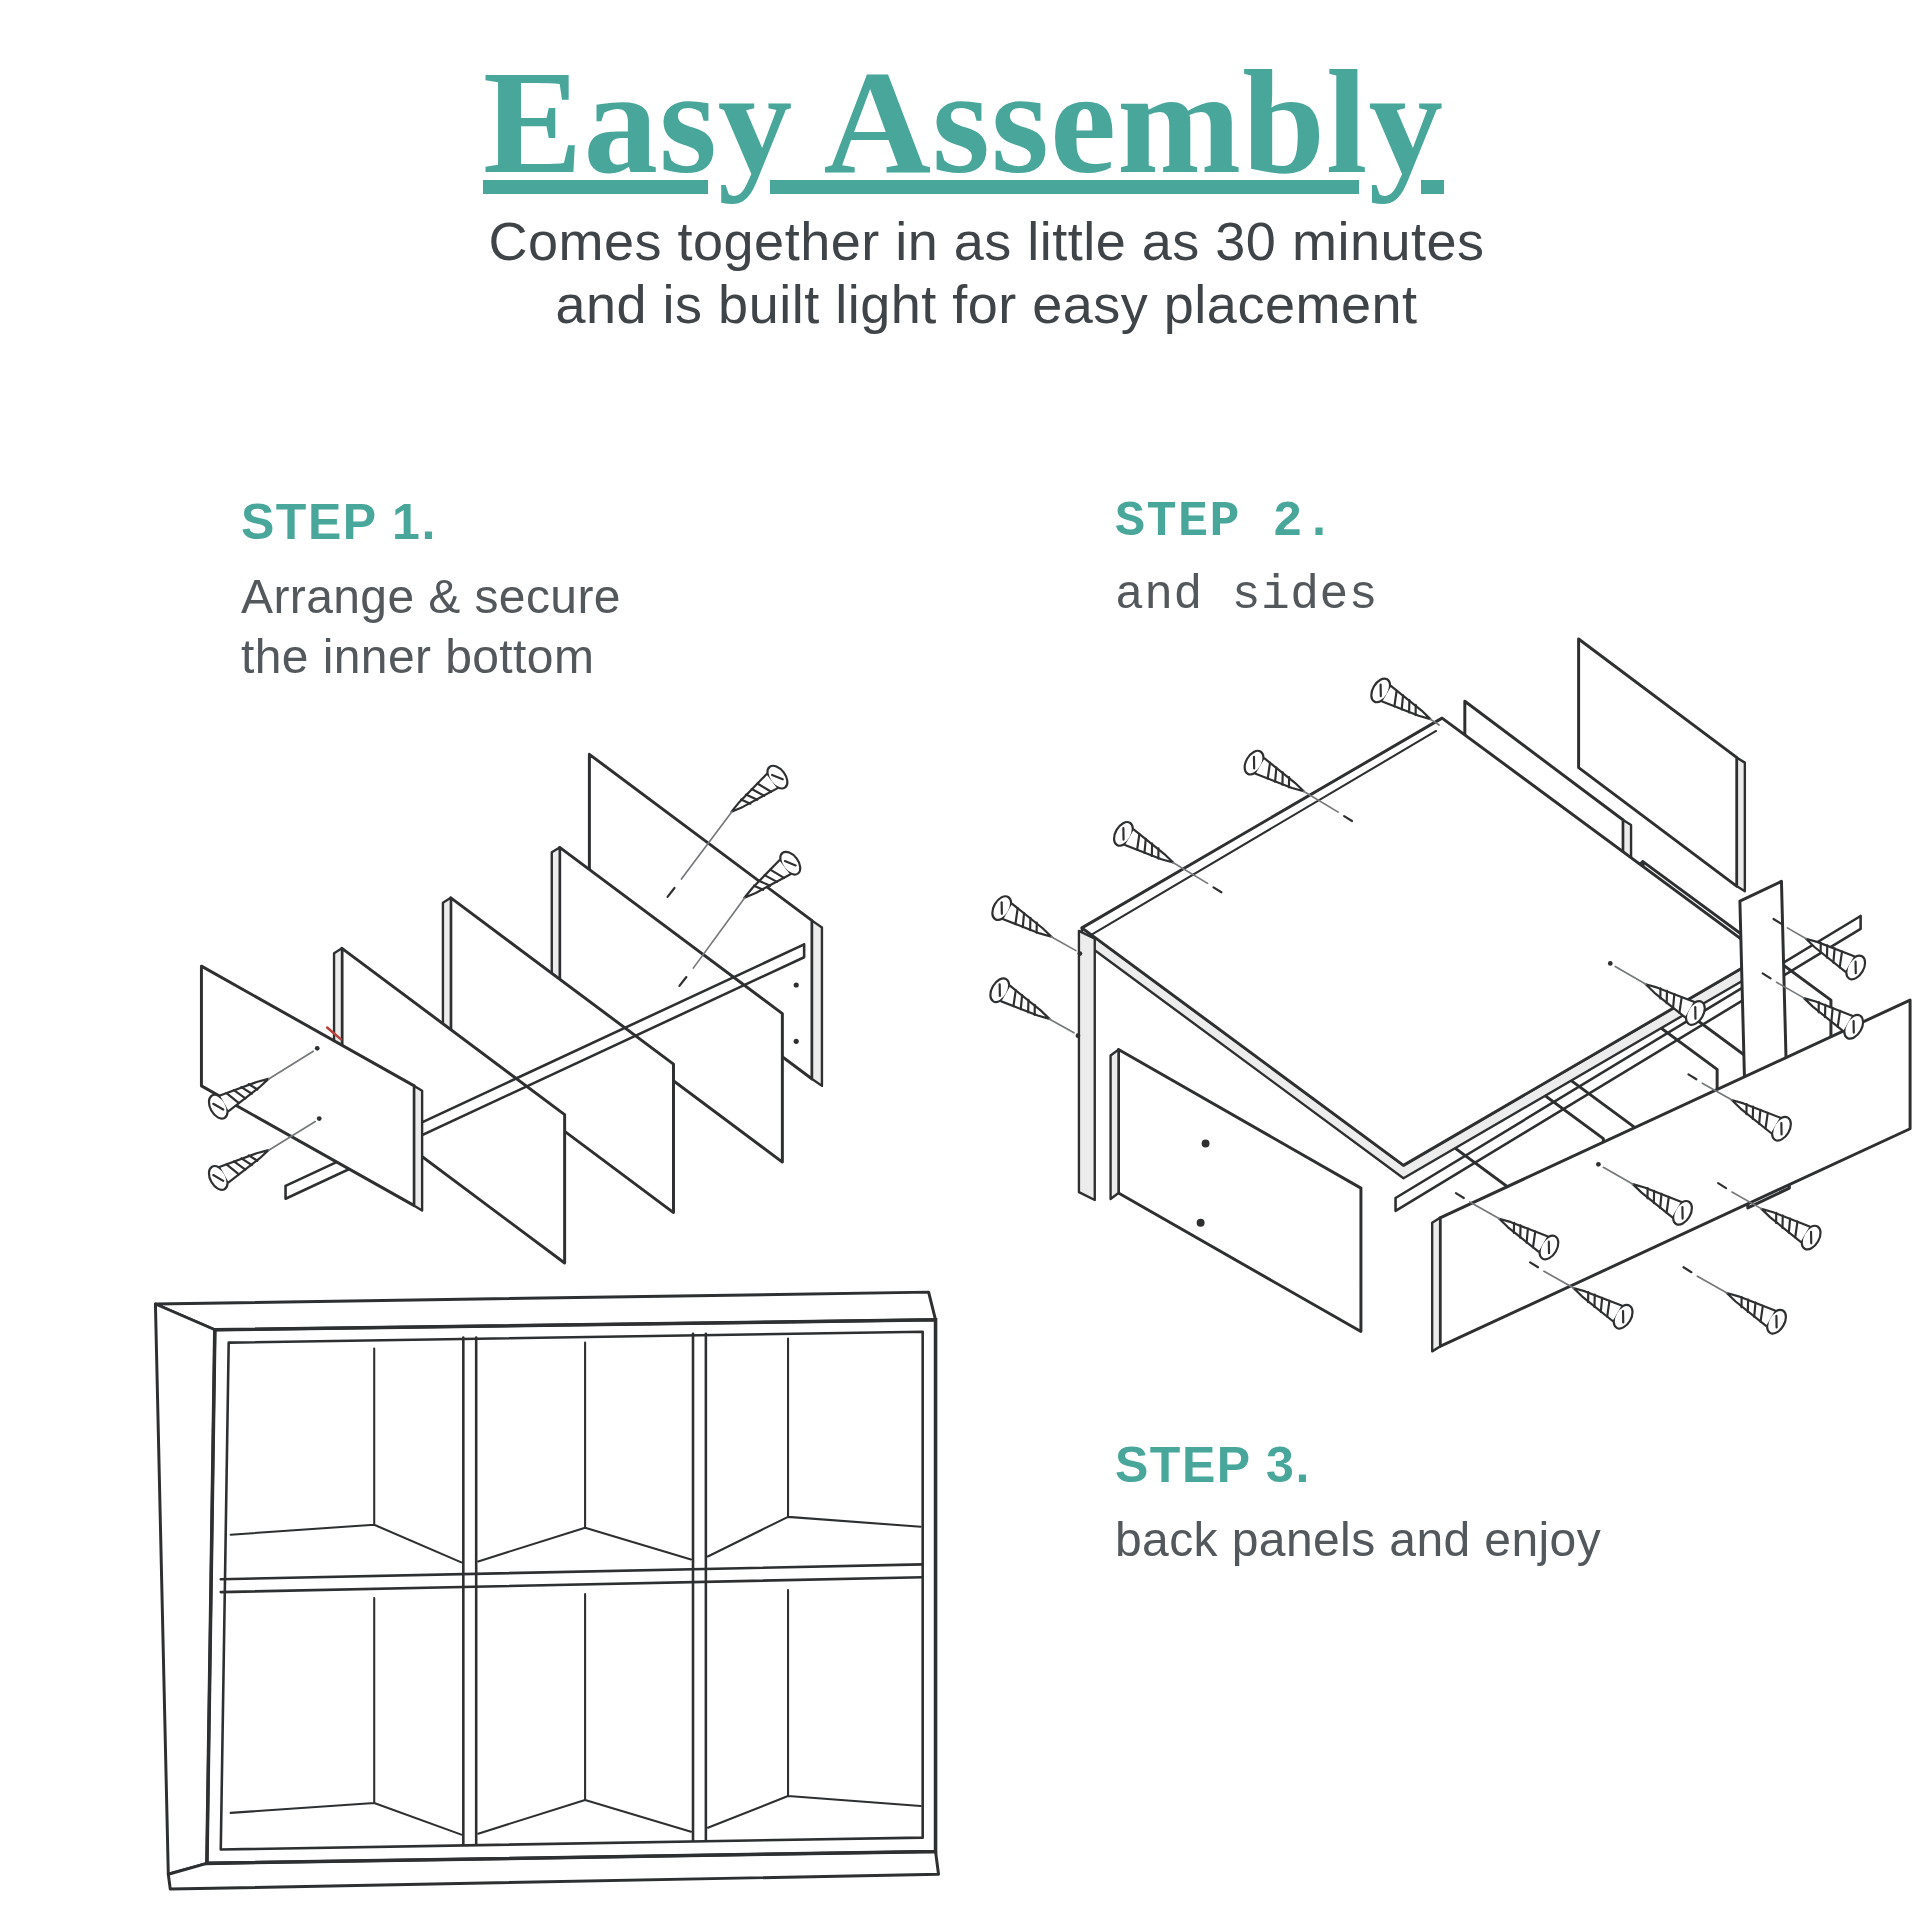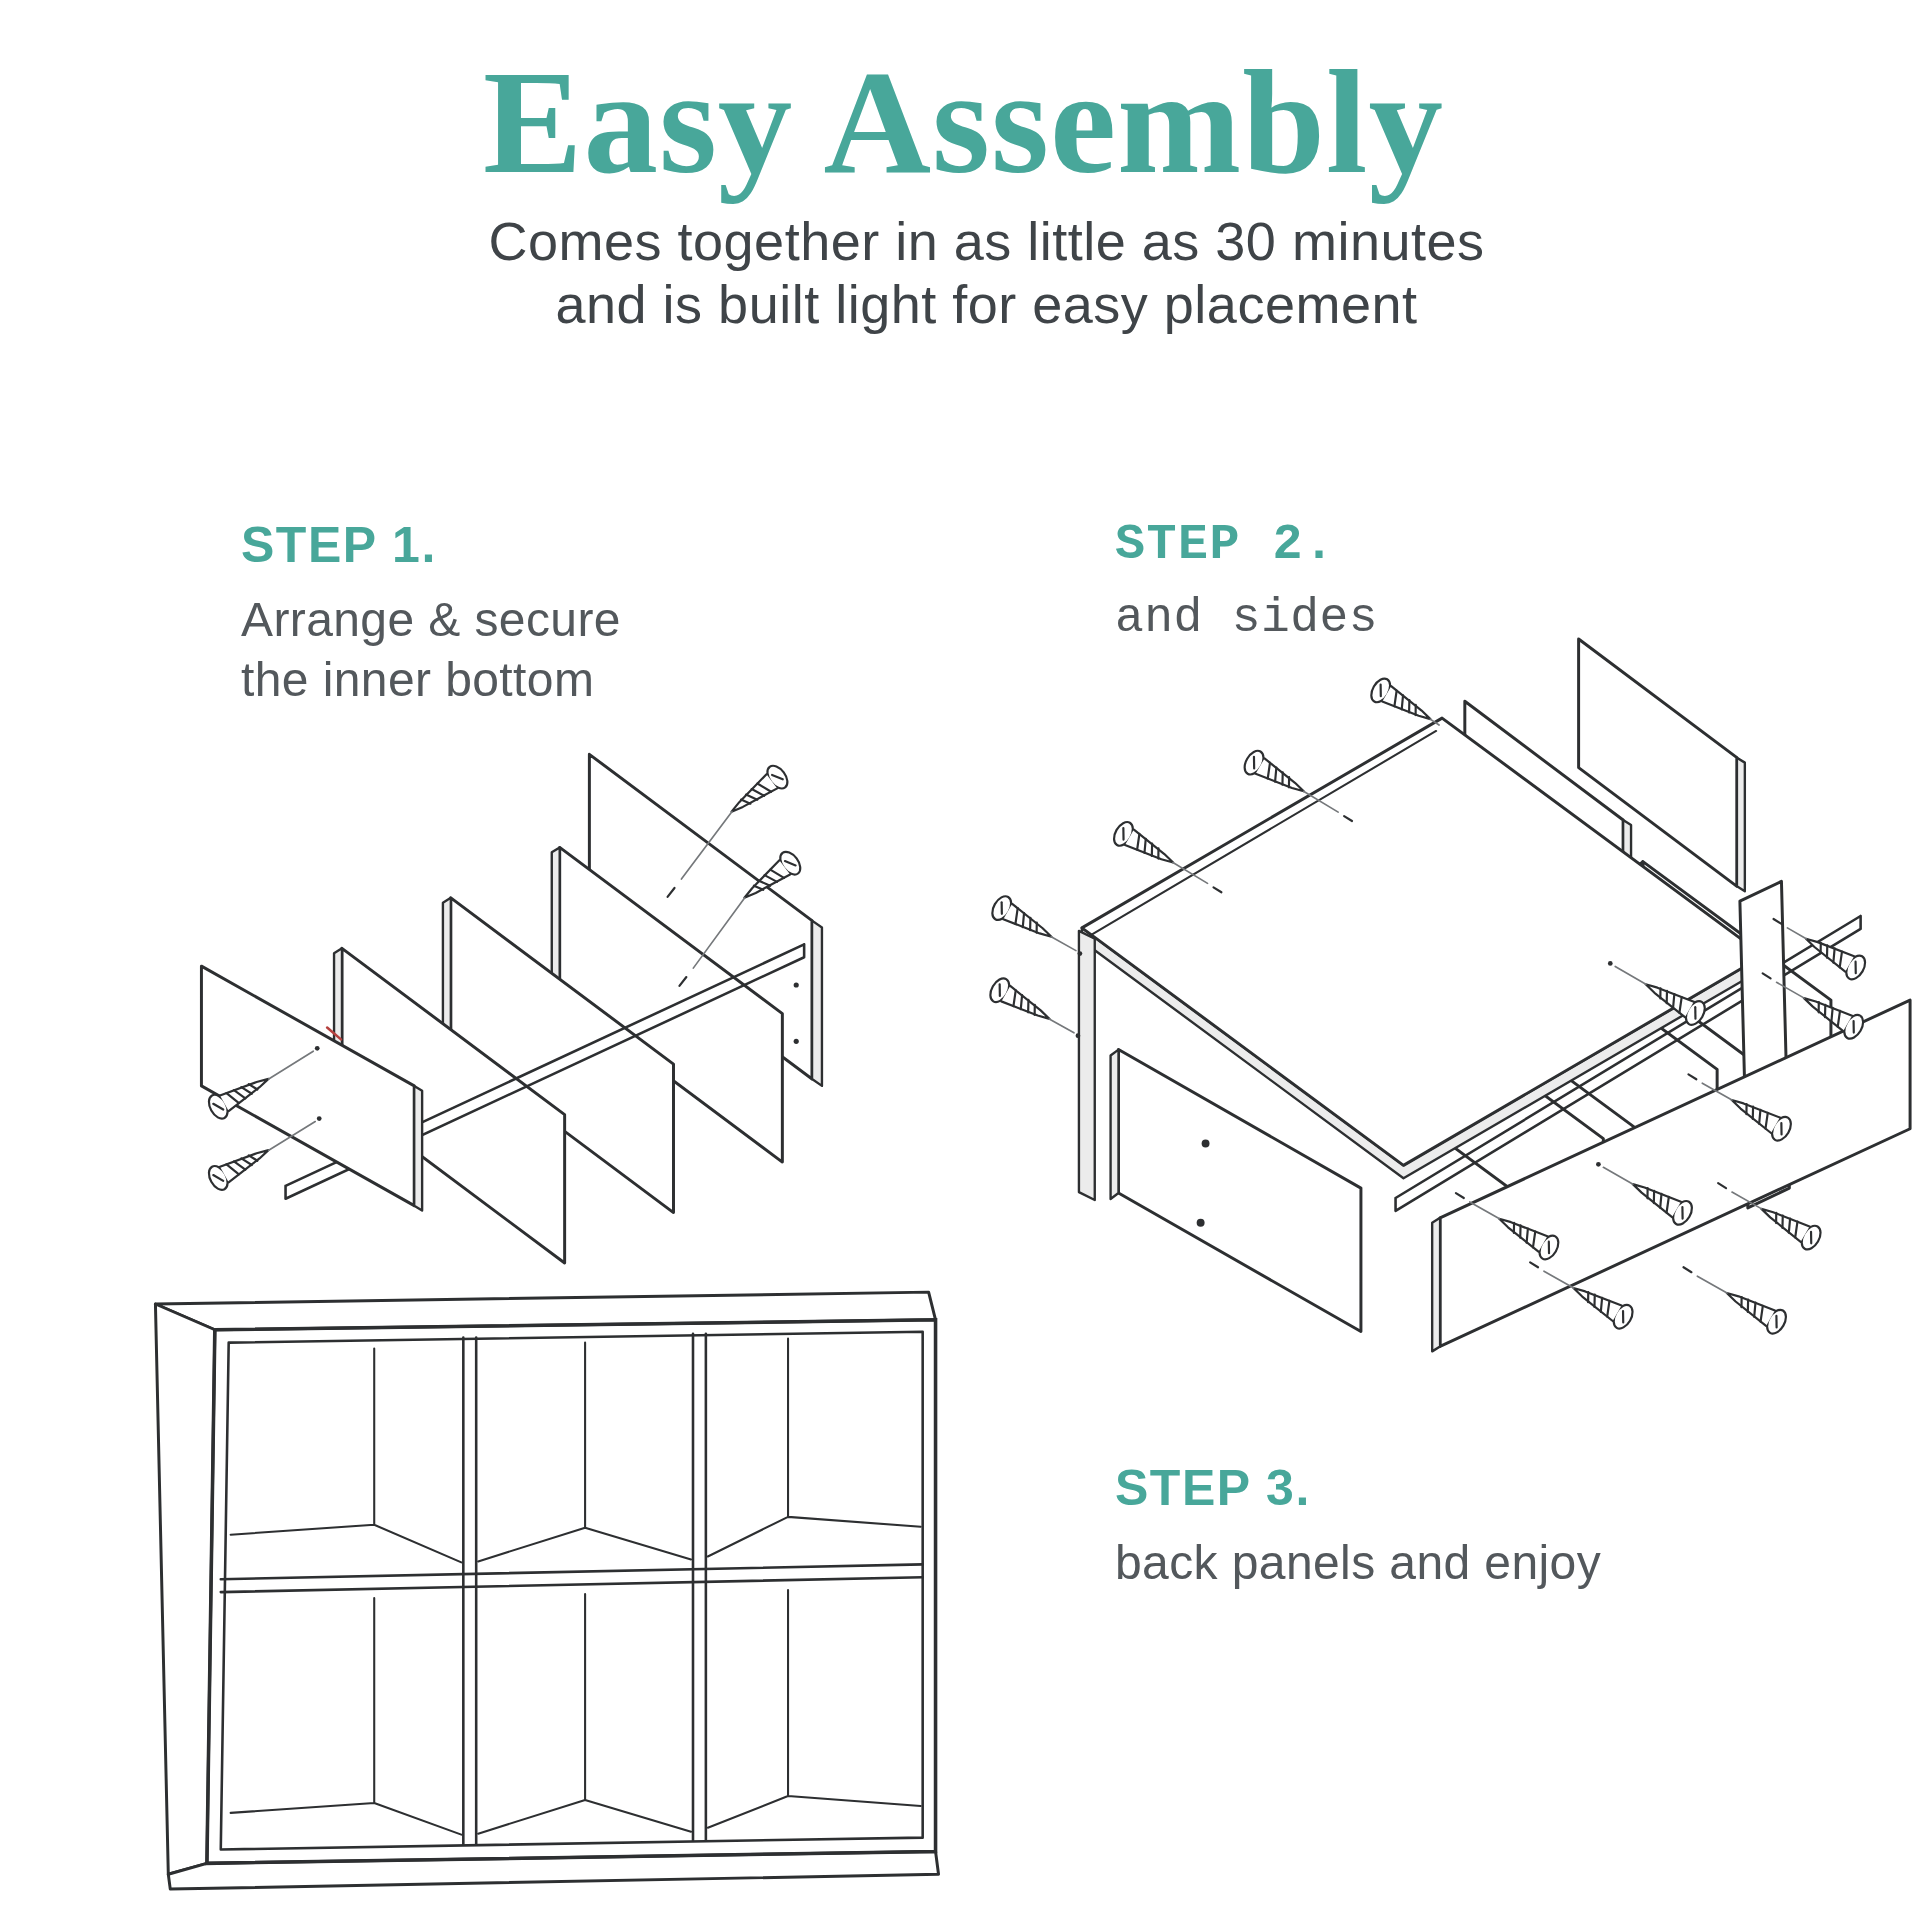--- a/index.html
+++ b/index.html
@@ -20,30 +20,31 @@
     overflow:hidden;
   }
   .title{
     position:absolute;top:44px;left:0;width:100%;
     text-align:center;
     font-family:"Liberation Serif", serif;
     font-weight:700;
     font-size:149px;line-height:1.05;
     color:var(--accent);
     letter-spacing:1px;
+    text-decoration:underline;
   }
   .subtitle{
     position:absolute;top:210px;left:0;width:100%;
     text-align:center;
     font-size:54px;line-height:1.17;
     color:var(--subtitle-text);
     letter-spacing:0.5px;
     padding-left:46px;
   }
-  .step-block{position:absolute;margin-top:23px;}
+  .step-block{position:absolute;}
   .step-label{
     font-size:50px;font-weight:700;color:var(--accent);
     letter-spacing:1.5px;
   }
   .step-desc{
     margin-top:16px;
     font-size:48px;line-height:1.24;color:var(--step-text);
     letter-spacing:0.4px;
   }
   .step1-block{left:241px;top:493px;}

